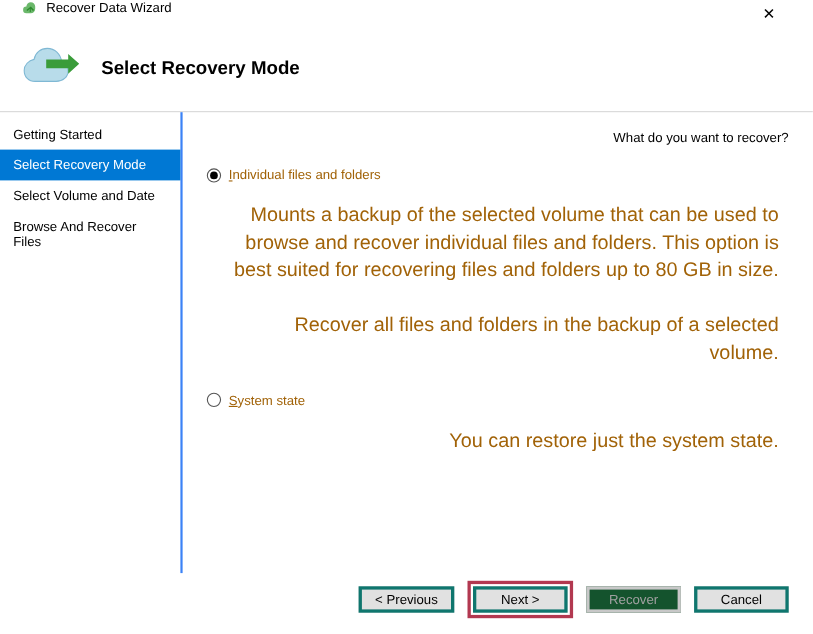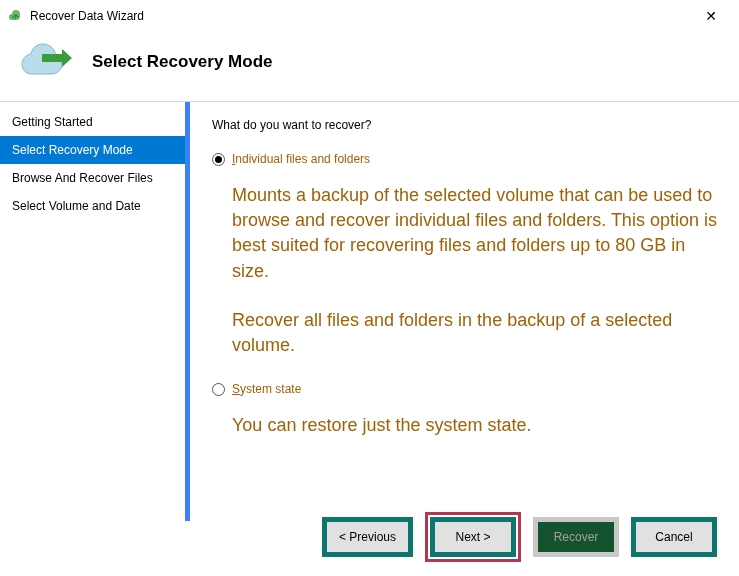--- a/index.html
+++ b/index.html
@@ -8,22 +8,22 @@
       font-size: 12px;
       background: #fff;
       width: 739px;
       height: 576px;
       overflow: hidden;
       position: relative;
     }
     .titlebar {
       height: 32px;
       display: flex;
-      align-items: center;
-      padding: 0 8px;
+      align-items: flex-start;
+      padding: 0 20px;
       background: #fff;
     }
     .titlebar-icon {
       width: 16px;
       height: 16px;
       margin-right: 6px;
       display: inline-flex;
       align-items: center;
       justify-content: center;
     }
@@ -51,37 +51,38 @@
       font-size: 17px;
       font-weight: bold;
       color: #000;
     }
     .main {
       display: flex;
       border-top: 1px solid #d8d8d8;
       height: 420px;
     }
     .sidebar {
-      width: 190px;
-      border-right: 5px solid #3b82f6;
+      width: 166px;
+      border-right: 2px solid #3b82f6;
       padding-top: 6px;
     }
     .sidebar-item {
       padding: 7px 12px;
       font-size: 12px;
       color: #000;
       cursor: pointer;
     }
     .sidebar-item.selected {
       background: #0078d4;
       color: #fff;
     }
     .content {
       flex: 1;
       padding: 16px 22px;
+      text-align: right;
     }
     .prompt {
       font-size: 12px;
       color: #000;
       margin-bottom: 20px;
     }
     .option {
       margin-bottom: 24px;
     }
     .option-row {
@@ -121,26 +122,26 @@
     .footer {
       position: absolute;
       bottom: 14px;
       right: 22px;
       display: flex;
       gap: 12px;
       align-items: center;
     }
     .btn {
       min-width: 86px;
-      height: 40px;
+      height: 24px;
       display: inline-flex;
       align-items: center;
       justify-content: center;
       background: #e1e1e1;
-      border: 5px solid #0f766e;
+      border: 3px solid #0f766e;
       font-size: 12px;
       color: #000;
       cursor: pointer;
       padding: 0 12px;
     }
     .btn.disabled {
       color: #a0a0a0;
       background: #14532d;
       border-color: #c8c8c8;
       cursor: default;
@@ -175,22 +176,22 @@
       <path fill="#3a9c3a" d="M24 14 L44 14 L44 9 L54 18 L44 27 L44 22 L24 22 Z"></path>
     </svg>
   </span>
   <h1 class="page-title">Select Recovery Mode</h1>
 </div>
 
 <div class="main">
   <div class="sidebar">
     <div class="sidebar-item">Getting Started</div>
     <div class="sidebar-item selected">Select Recovery Mode</div>
+    <div class="sidebar-item">Select Volume and Date</div>
     <div class="sidebar-item">Browse And Recover Files</div>
-    <div class="sidebar-item">Select Volume and Date</div>
   </div>
 
   <div class="content">
     <div class="prompt">What do you want to recover?</div>
 
     <div class="option">
       <div class="option-row">
         <span class="radio selected"></span>
         <span class="option-label underline-first">Individual files and folders</span>
       </div>

